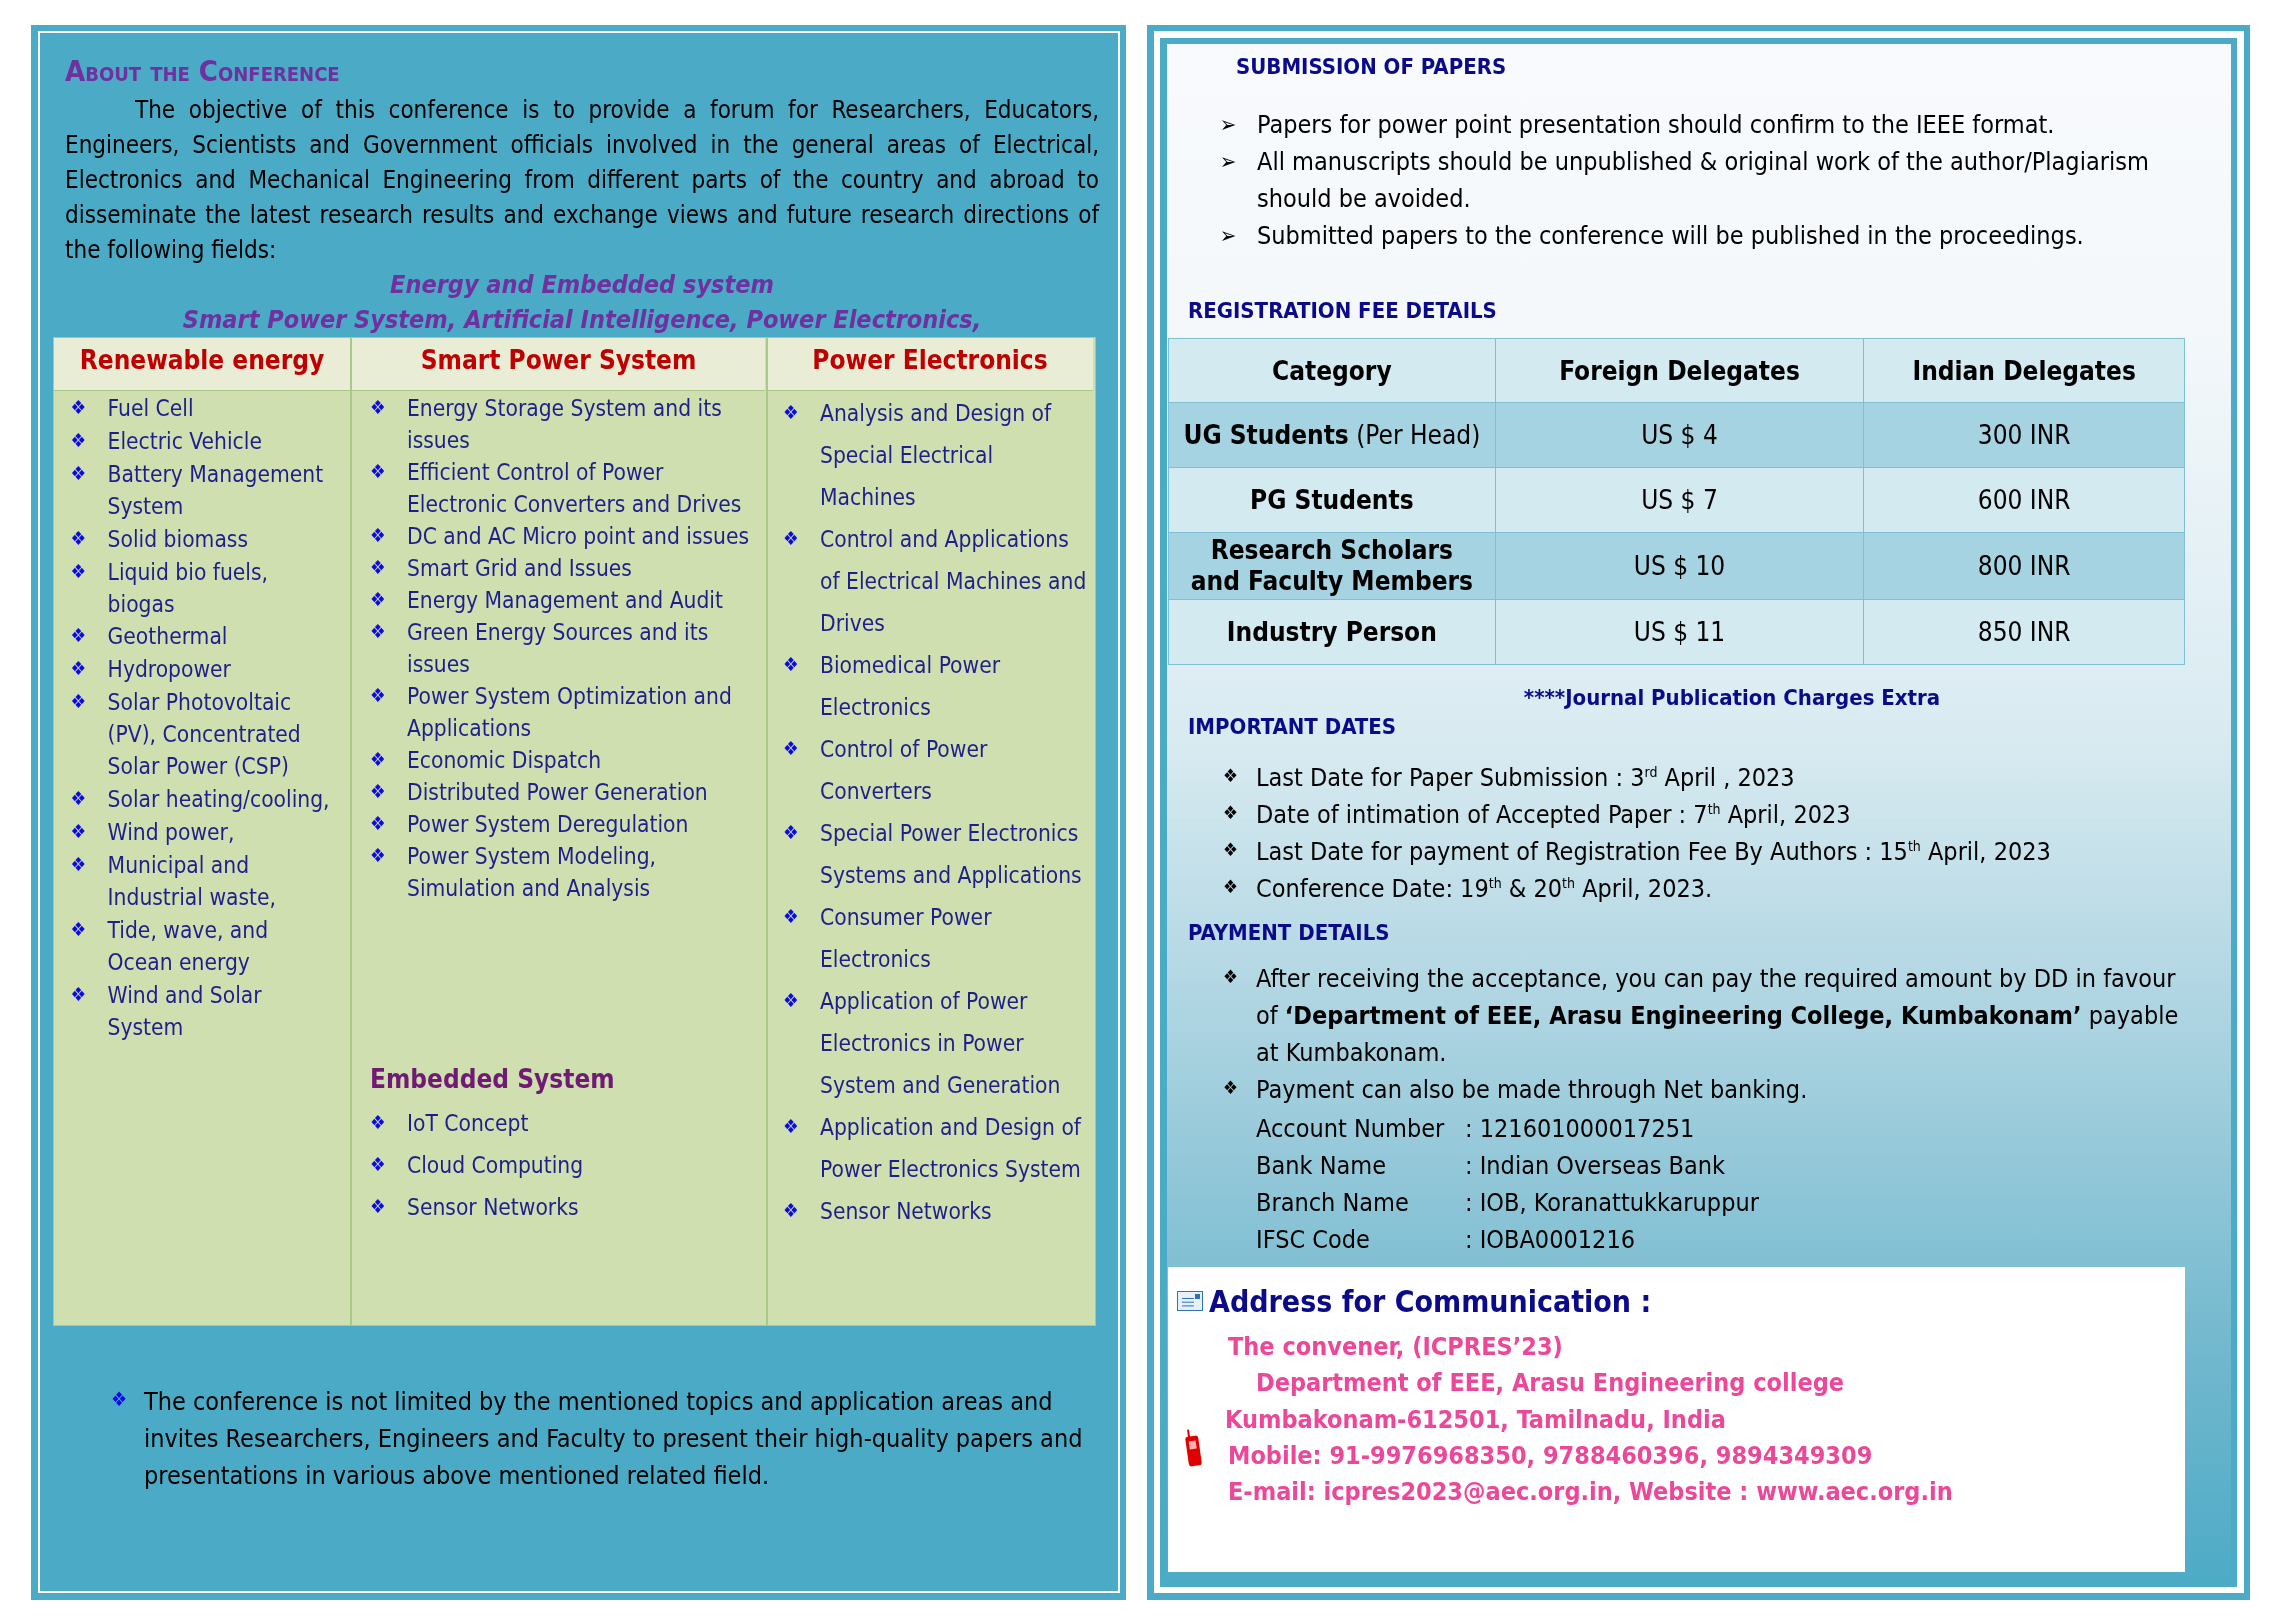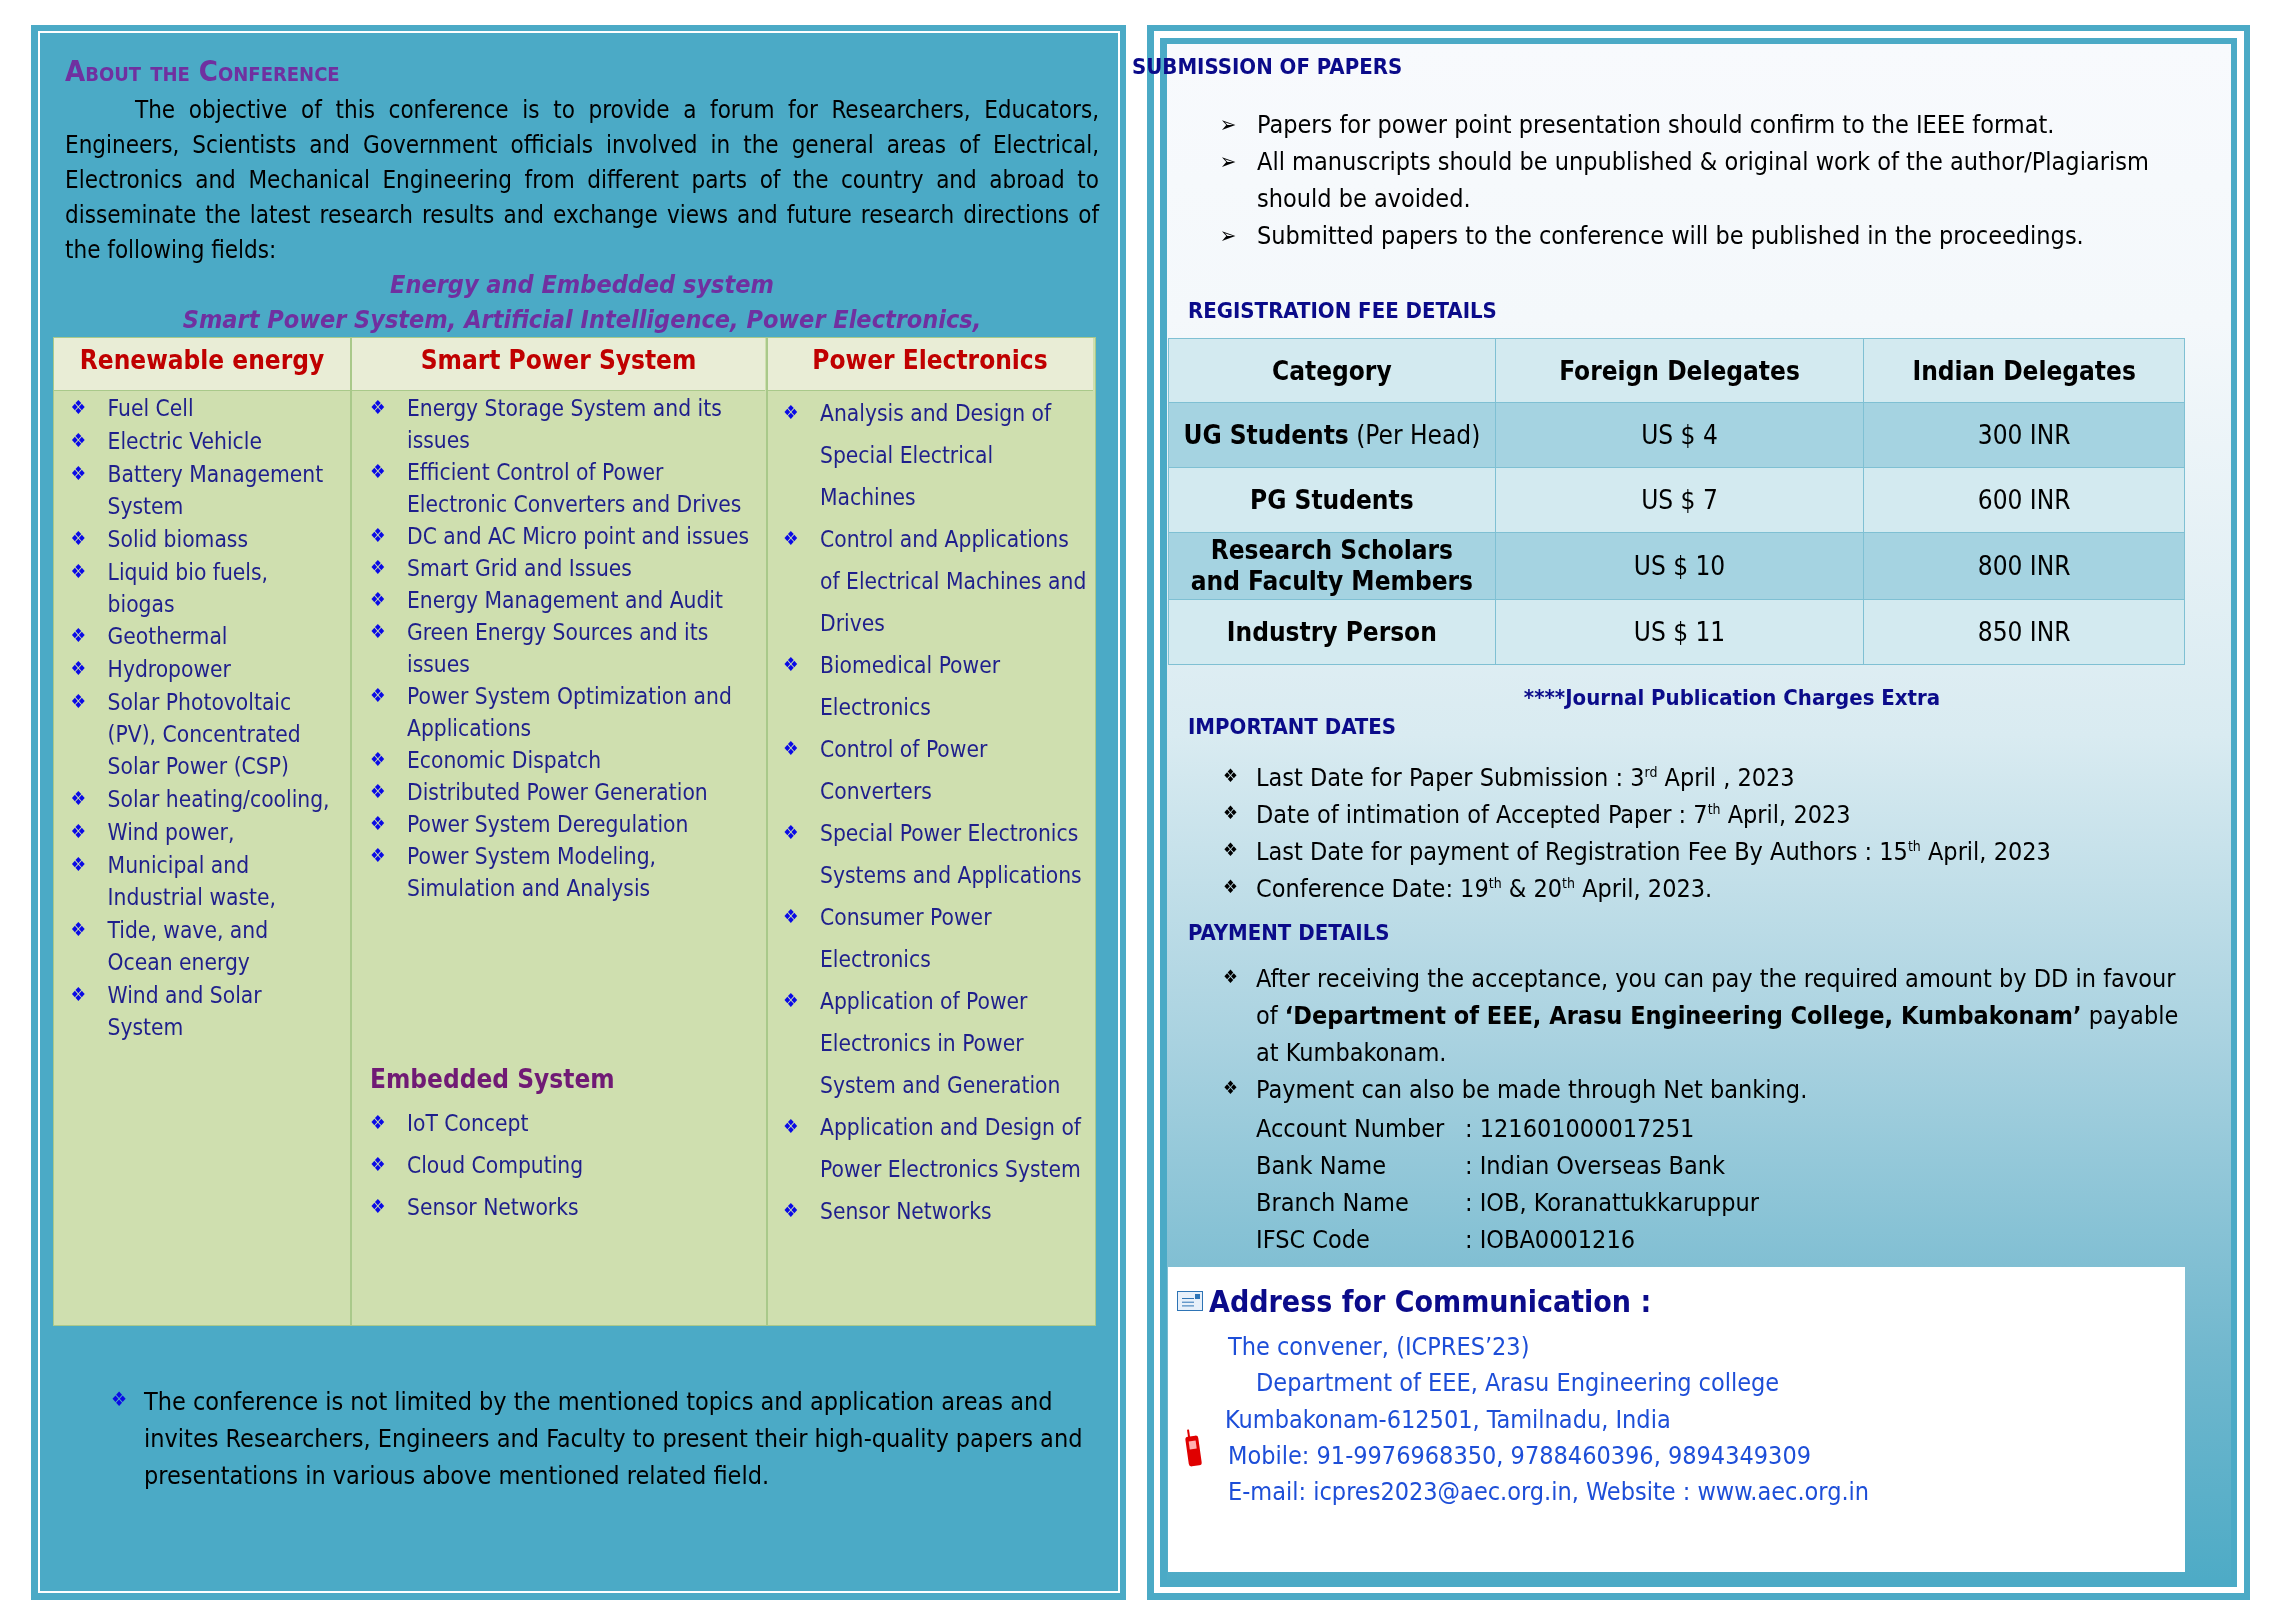--- a/index.html
+++ b/index.html
@@ -56,21 +56,21 @@
   .dates-list, .pay-list { list-style:none; margin:0; padding:0; position:absolute; }
   .dates-list li, .pay-list li { position:relative; padding-left:33px; font-size:25px; line-height:37px; color:#000; }
   .dates-list .bullet, .pay-list .bullet { color:#000; font-size:18.5px; top:7.4px; }
   sup { font-size:14px; line-height:0; }
   .bank-row { position:relative; font-size:25px; line-height:37px; color:#000; }
   .bank-label { display:inline-block; width:209px; }
 
   
   #addr-box { left:1168px; top:1267px; width:1017px; height:305px; background:#ffffff; }
   .addr-title { position:absolute; left:41px; top:16.6px; font-size:30px; font-weight:bold; color:#0B0B8A; }
-  .addr-line { position:absolute; font-size:25px; font-weight:normal; color:#1d4ed8; }
+  .addr-line { position:absolute; font-size:25px; font-weight:bold; color:#ec4899; }
   .mail-icon { position:absolute; left:9.2px; top:24px; width:26px; height:20px; border:1.8px solid #2E74B5; background:#E7F0FA; box-sizing:border-box; }
   .mail-icon::before { content:""; position:absolute; left:3.7px; top:5.5px; width:12px; height:1.8px; background:#2E74B5; box-shadow:0 3.7px 0 #2E74B5, 0 7.4px 0 #2E74B5; }
   .mail-icon::after { content:""; position:absolute; right:1.8px; top:1.8px; width:5.5px; height:5.5px; background:#2E74B5; }
   .phone-icon { position:absolute; left:18.5px; top:169px; width:13px; height:29.5px; background:#E00000; border-radius:2.8px; transform:rotate(-8deg); }
   .phone-icon::before { content:""; position:absolute; left:2.8px; top:-7.4px; width:1.8px; height:9.2px; background:#E00000; }
   .phone-icon::after { content:""; position:absolute; left:2.8px; top:4.6px; width:7.4px; height:8.3px; background:#FFB0B0; }
 </style>
 </head>
 <body>
 
@@ -151,21 +151,21 @@
 <div class="abs note">
   <span class="bullet" style="left:0;">❖</span>
   <span>The conference is not limited by the mentioned topics and application areas and invites Researchers, Engineers and Faculty to present their high-quality papers and presentations in various above mentioned related field.</span>
 </div>
 
 <div class="abs" id="right-outer"></div>
 <div class="abs" id="right-gap"></div>
 <div class="abs" id="right-line"></div>
 <div class="abs" id="right-inner"></div>
 
-<div class="sec-title" style="left:1132px;top:54px;">SUBMISSION OF PAPERS</div>
+<div class="sec-title" style="left:1236px;top:54px;">SUBMISSION OF PAPERS</div>
 <ul class="sub-list" id="sub-list" style="left:1216px;top:106px;width:997px;">
     <li><span class="arrow">➢</span><span>Papers for power point presentation should confirm to the IEEE format.</span></li>
     <li><span class="arrow">➢</span><span>All manuscripts should be unpublished &amp; original work of the author/Plagiarism should be avoided.</span></li>
     <li><span class="arrow">➢</span><span>Submitted papers to the conference will be published in the proceedings.</span></li>
   </ul>
 
 <div class="sec-title" style="left:1188px;top:298px;">REGISTRATION FEE DETAILS</div>
 
 <table id="fee-table">
   <colgroup>

